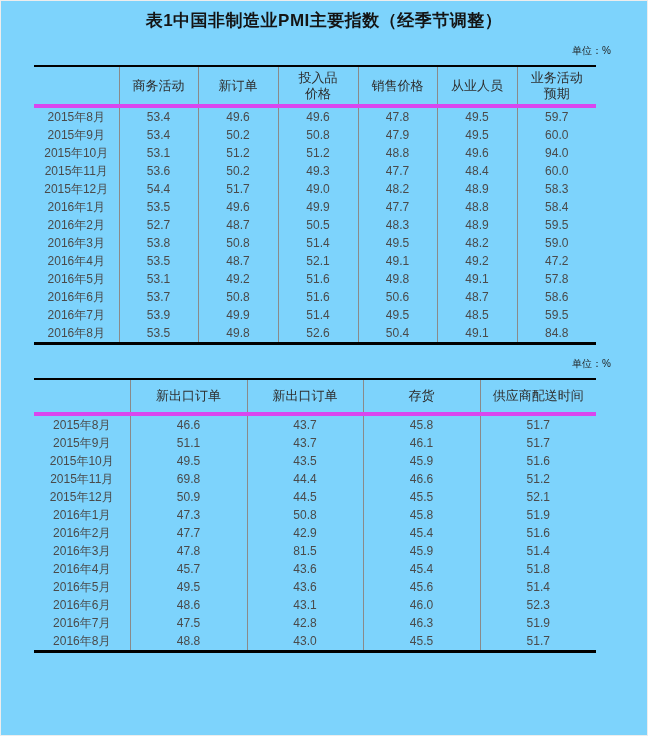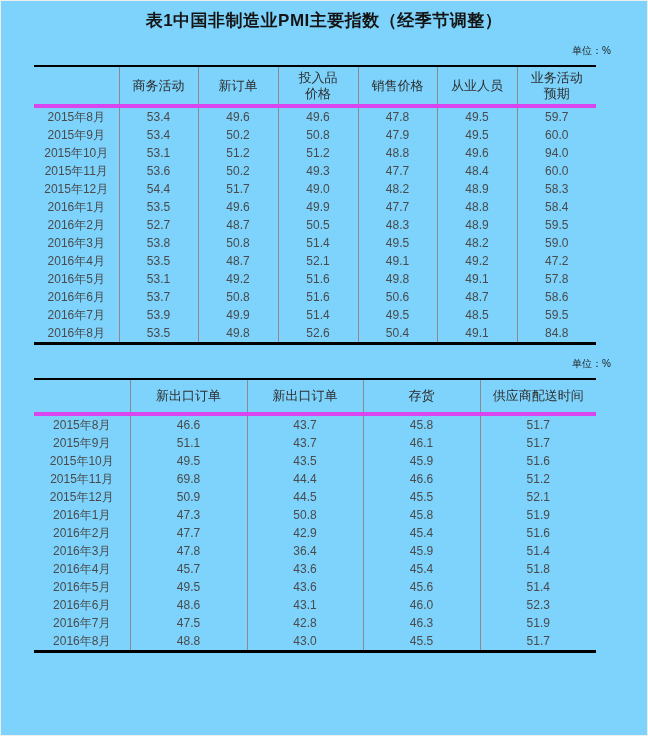--- a/index.html
+++ b/index.html
@@ -298,21 +298,21 @@
           <tr>
             <th>2016年2月</th>
             <td>47.7</td>
             <td>42.9</td>
             <td>45.4</td>
             <td>51.6</td>
           </tr>
           <tr>
             <th>2016年3月</th>
             <td>47.8</td>
-            <td>36.4</td>
+            <td>81.5</td>
             <td>45.9</td>
             <td>51.4</td>
           </tr>
           <tr>
             <th>2016年4月</th>
             <td>45.7</td>
             <td>43.6</td>
             <td>45.4</td>
             <td>51.8</td>
           </tr>

